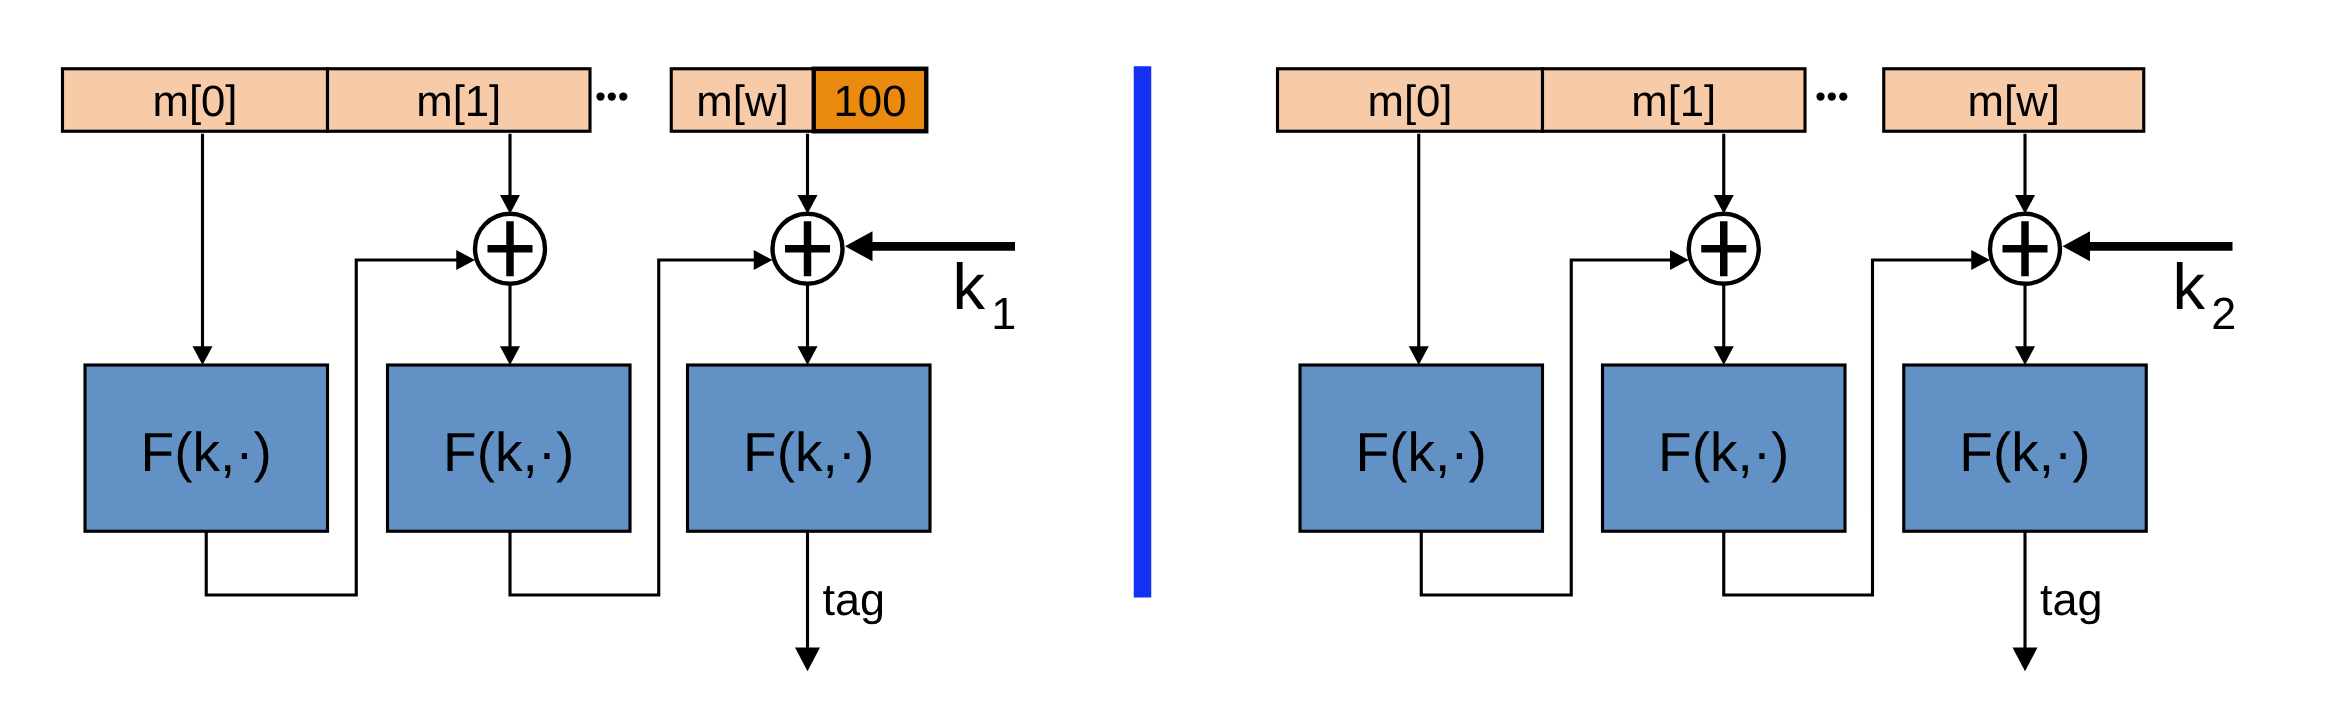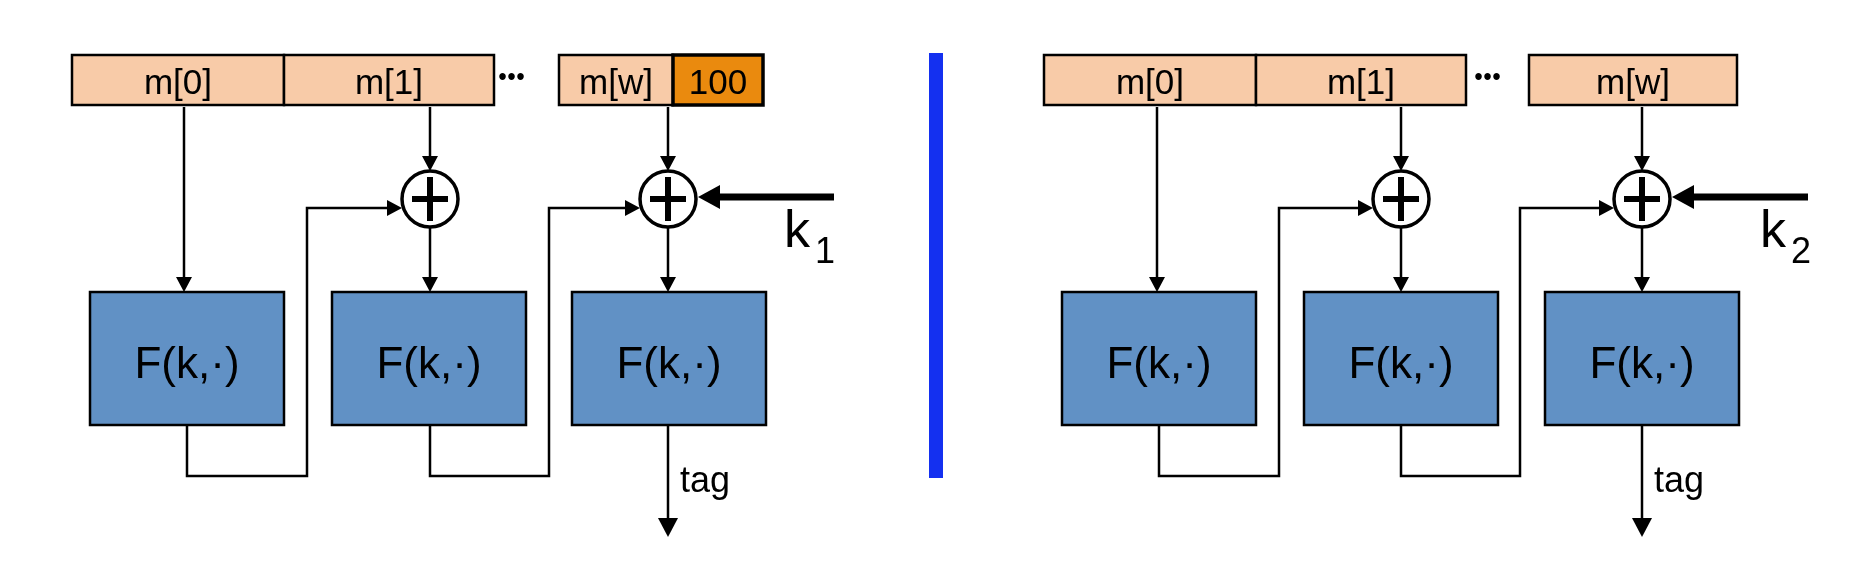--- a/index.html
+++ b/index.html
@@ -7,21 +7,20 @@
     padding: 0;
     background: #ffffff;
     font-family: "Liberation Sans", sans-serif;
   }
   .stage {
     position: relative;
     width: 1813px;
     height: 570px;
     background: #ffffff;
     overflow: hidden;
-    margin-left: 22px;
   }
   svg text {
     font-family: "Liberation Sans", sans-serif;
     fill: #000000;
   }
   .blk-label { font-size: 35px; }
   .dots-label { font-size: 23px; font-weight: bold; letter-spacing: 1px; }
   .f-label { font-size: 44px; }
   .key-label { font-size: 52px; }
   .key-sub { font-size: 36px; }

